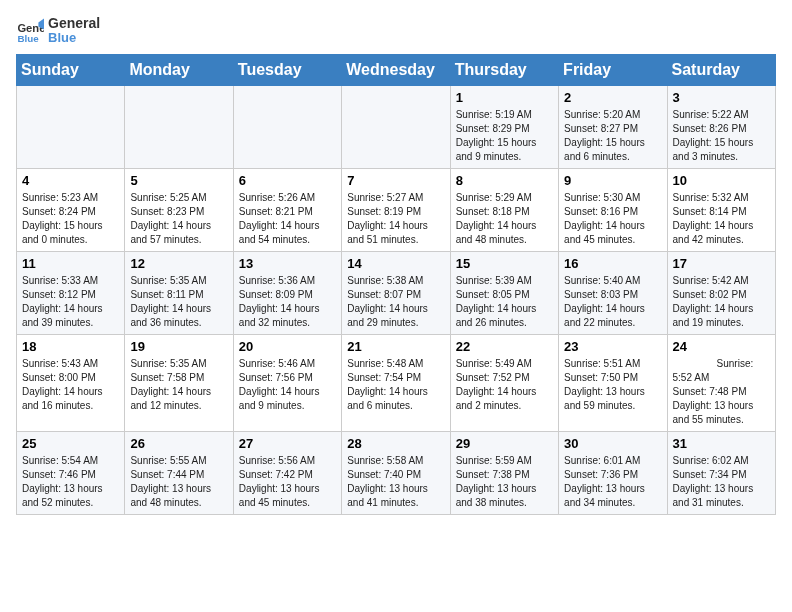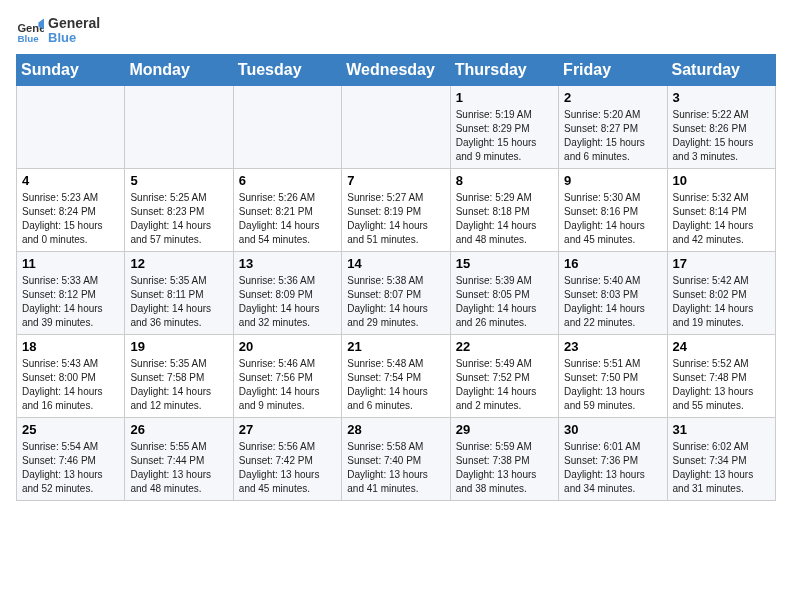--- a/index.html
+++ b/index.html
@@ -206,21 +206,21 @@
 Daylight: 14 hours
 and 6 minutes.</span></td>
         <td><span class="day-num">22</span><span class="day-info" style="white-space: pre-line;">Sunrise: 5:49 AM
 Sunset: 7:52 PM
 Daylight: 14 hours
 and 2 minutes.</span></td>
         <td><span class="day-num">23</span><span class="day-info" style="white-space: pre-line;">Sunrise: 5:51 AM
 Sunset: 7:50 PM
 Daylight: 13 hours
 and 59 minutes.</span></td>
-        <td><span class="day-num">24</span><span class="day-info" style="white-space: pre-line;">Sunrise: 5:52 AM
+        <td><span class="day-num">24</span><span class="day-info" style="white-space: pre-line; margin-left: 44px;">Sunrise: 5:52 AM
 Sunset: 7:48 PM
 Daylight: 13 hours
 and 55 minutes.</span></td>
       </tr>
       <tr>
         <td><span class="day-num">25</span><span class="day-info" style="white-space: pre-line;">Sunrise: 5:54 AM
 Sunset: 7:46 PM
 Daylight: 13 hours
 and 52 minutes.</span></td>
         <td><span class="day-num">26</span><span class="day-info" style="white-space: pre-line;">Sunrise: 5:55 AM

